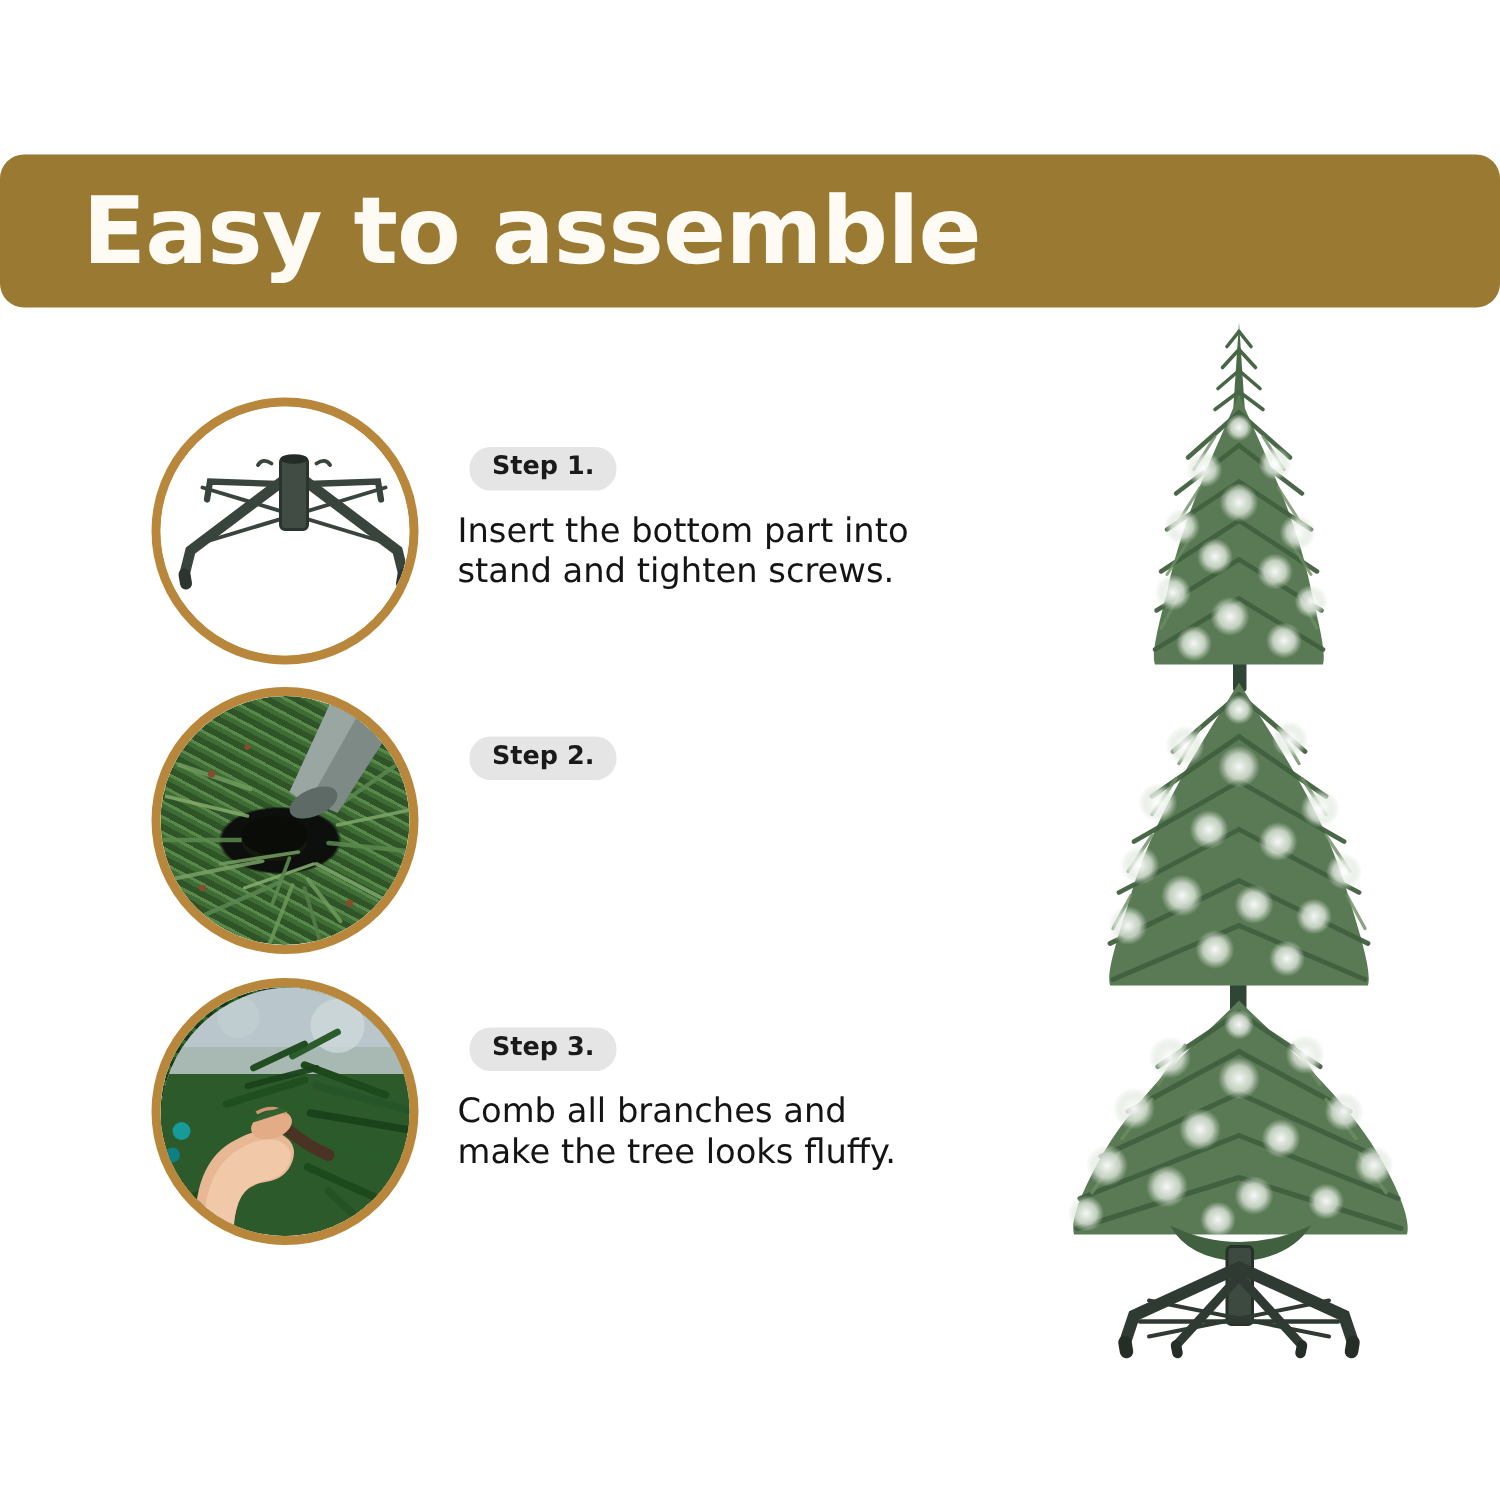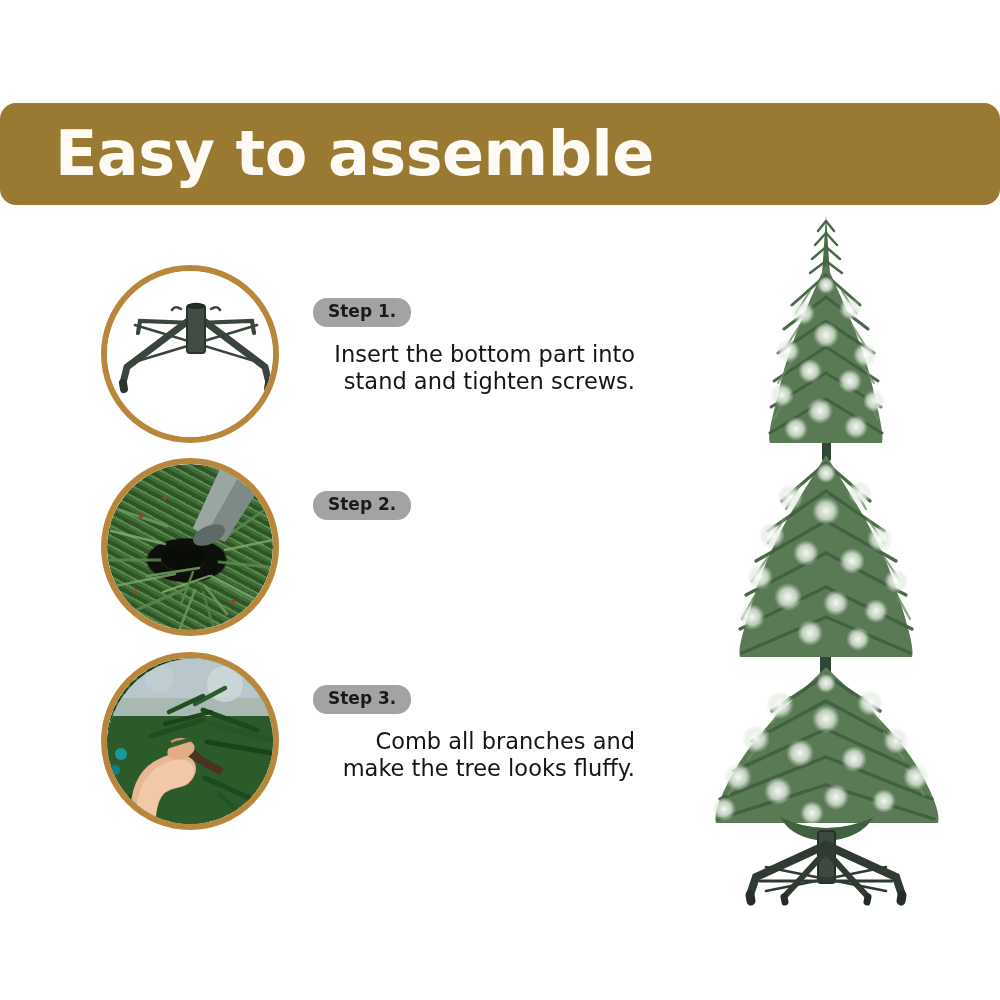--- a/index.html
+++ b/index.html
@@ -81,41 +81,40 @@
       repeating-linear-gradient(24deg,  #1f4a1e 0 3px, #35692f 3px 6px, #17381a 6px 10px),
       repeating-linear-gradient(-30deg, rgba(90,150,75,.45) 0 2px, rgba(15,45,18,.55) 2px 8px),
       linear-gradient(180deg,#b9c7cc 0 22%, #2d5a2a 22% 100%);
   }
 
   
   .badge{
     position:absolute;
     left:313px;
     top:33px;
-    background:#a3a3a3;
+    background:#e5e5e5;
     color:#1a1a1a;
     font-size:17px;
     font-weight:700;
     padding:4px 15px 5px 15px;
     border-radius:14px;
     line-height:1.15;
     white-space:nowrap;
     font-family:"DejaVu Sans", sans-serif;
   }
   .step-text{
     position:absolute;
     left:305px;
     top:76px;
     width:330px;
     color:#141414;
     font-size:22.5px;
     line-height:1.22;
     font-weight:400;
     font-family:"DejaVu Sans", sans-serif;
-    text-align:right;
   }
   .step-text span{ display:block; white-space:nowrap; }
 
   
   #tree-area{
     position:absolute;
     left:660px; top:205px;
     width:340px; height:795px;
   }
 </style>

